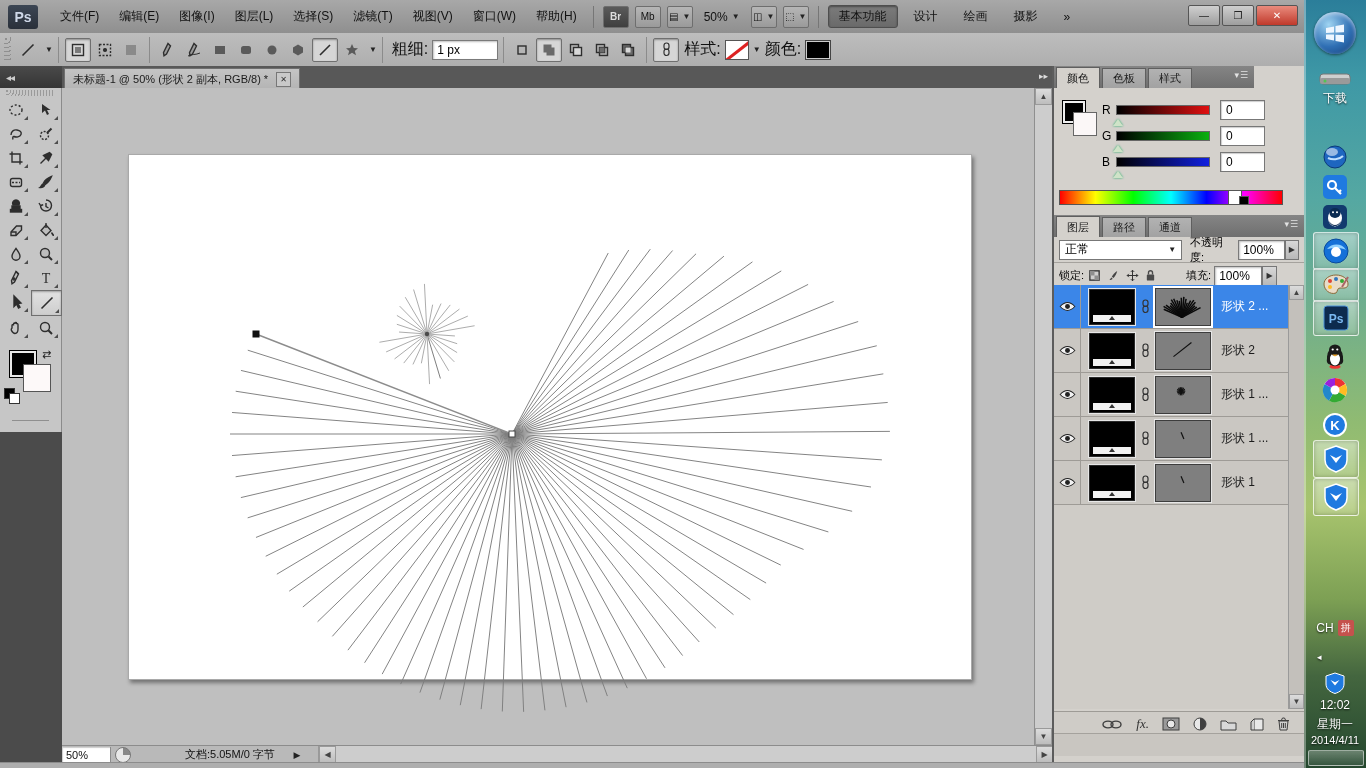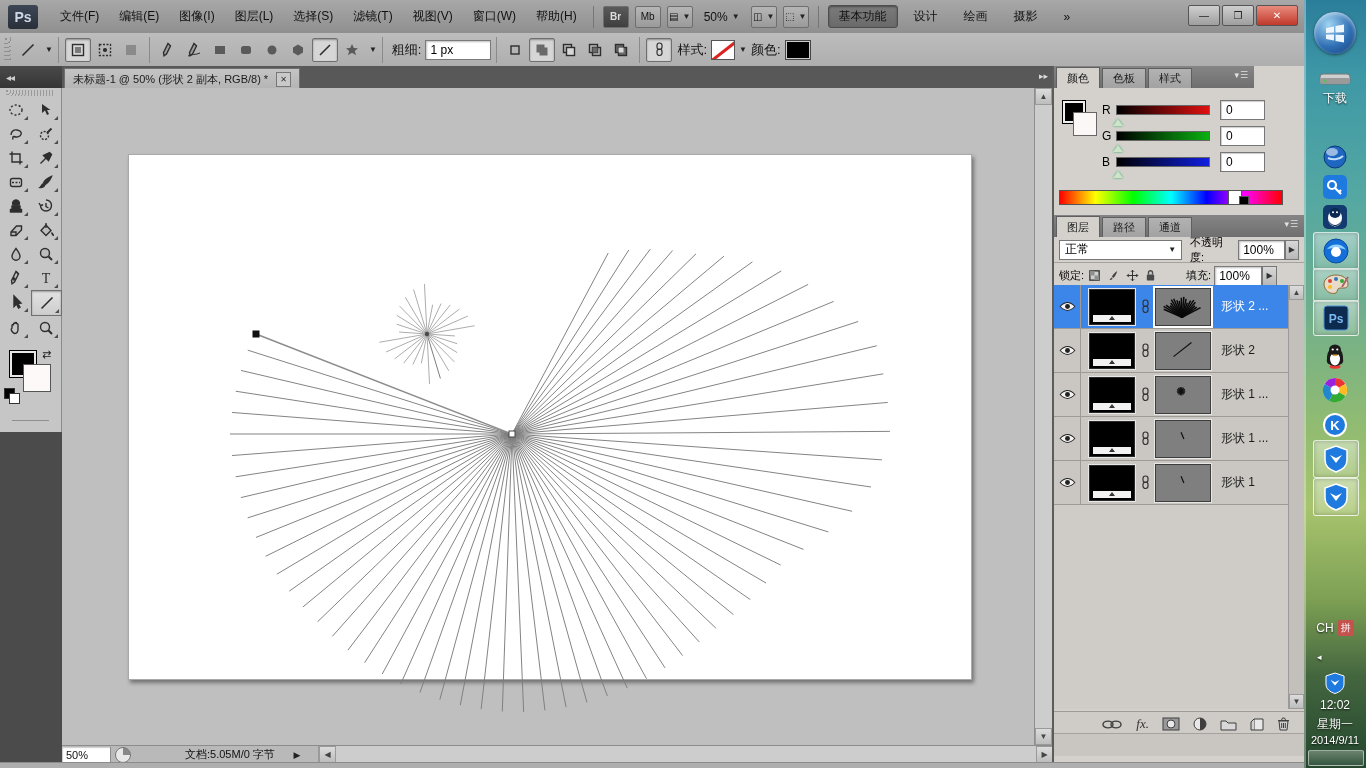--- a/index.html
+++ b/index.html
@@ -33,21 +33,21 @@
   .winbtn.close{width:40px;background:linear-gradient(#e98b7d,#c0392b);color:#fff;font-weight:bold}
 
   
   #optionsbar{position:absolute;left:0;top:33px;width:1304px;height:33px;
     background:linear-gradient(#bdbdbd,#aeaeae);border-bottom:1px solid #7a7a7a;
     display:flex;align-items:center;color:#111}
   .grip{width:7px;height:26px;margin:0 4px;background:repeating-radial-gradient(circle at 2px 2px,#8b8b8b 0 1px,transparent 1px 4px);opacity:.9}
   .optsep{width:1px;height:26px;background:#8b8b8b;margin:0 5px}
   .opt-ic{width:24px;height:22px;border-radius:2px;display:flex;align-items:center;justify-content:center;margin:0 1px}
   .opt-ic.pressed{background:#d6d6d6;border:1px solid #6f6f6f;box-shadow:inset 0 1px 2px rgba(0,0,0,.35)}
-  .opt-label{margin:0 4px;font-size:13px}
+  .opt-label{margin:0 4px;font-size:16px}
   .field{background:#fff;border:1px solid #7a7a7a;box-shadow:inset 1px 1px 2px rgba(0,0,0,.25);
     height:18px;font-size:12px;padding:0 4px;display:flex;align-items:center}
   input.field{width:56px;font-family:inherit}
   .styleswatch{width:22px;height:18px;background:#fff;border:1px solid #555;position:relative;overflow:hidden}
   .styleswatch::after{content:"";position:absolute;left:-4px;top:7px;width:36px;height:3px;background:#d22;transform:rotate(-38deg)}
   .colorswatch{width:24px;height:18px;background:#000;border:1px solid #444;box-shadow:0 0 0 1px #ccc inset}
 
   
   #tooldockhdr{position:absolute;left:0;top:66px;width:62px;height:22px;background:linear-gradient(#4a4a4a,#353535);
     color:#ccc;font-size:10px;display:flex;align-items:center;padding-left:6px;letter-spacing:-1px}
@@ -1002,16 +1002,16 @@
       <span class="tblabel" style="font-size:9px">◂</span>
     </div>
     <div class="tbitem" style="top:672px">
       <svg width="20" height="22" viewBox="0 0 20 22">
         <path d="M10 1 L19 4 V12 C19 17 15 20 10 21.5 C5 20 1 17 1 12 V4 Z" fill="#1f7ae0" stroke="#fff" stroke-width="1"></path>
         <path d="M5.5 8 L10 13.5 L14.5 8 L10 10.2 Z" fill="#fff"></path>
       </svg>
     </div>
     <div class="trayclock" style="top:698px">12:02</div>
     <div class="trayclock" style="top:716px">星期一</div>
-    <div class="trayclock" style="top:734px;font-size:11px">2014/9/11</div>
+    <div class="trayclock" style="top:734px;font-size:11px">2014/4/11</div>
     <div id="showdesktop"></div>
   </div>
 </div>
 
 </body></html>

